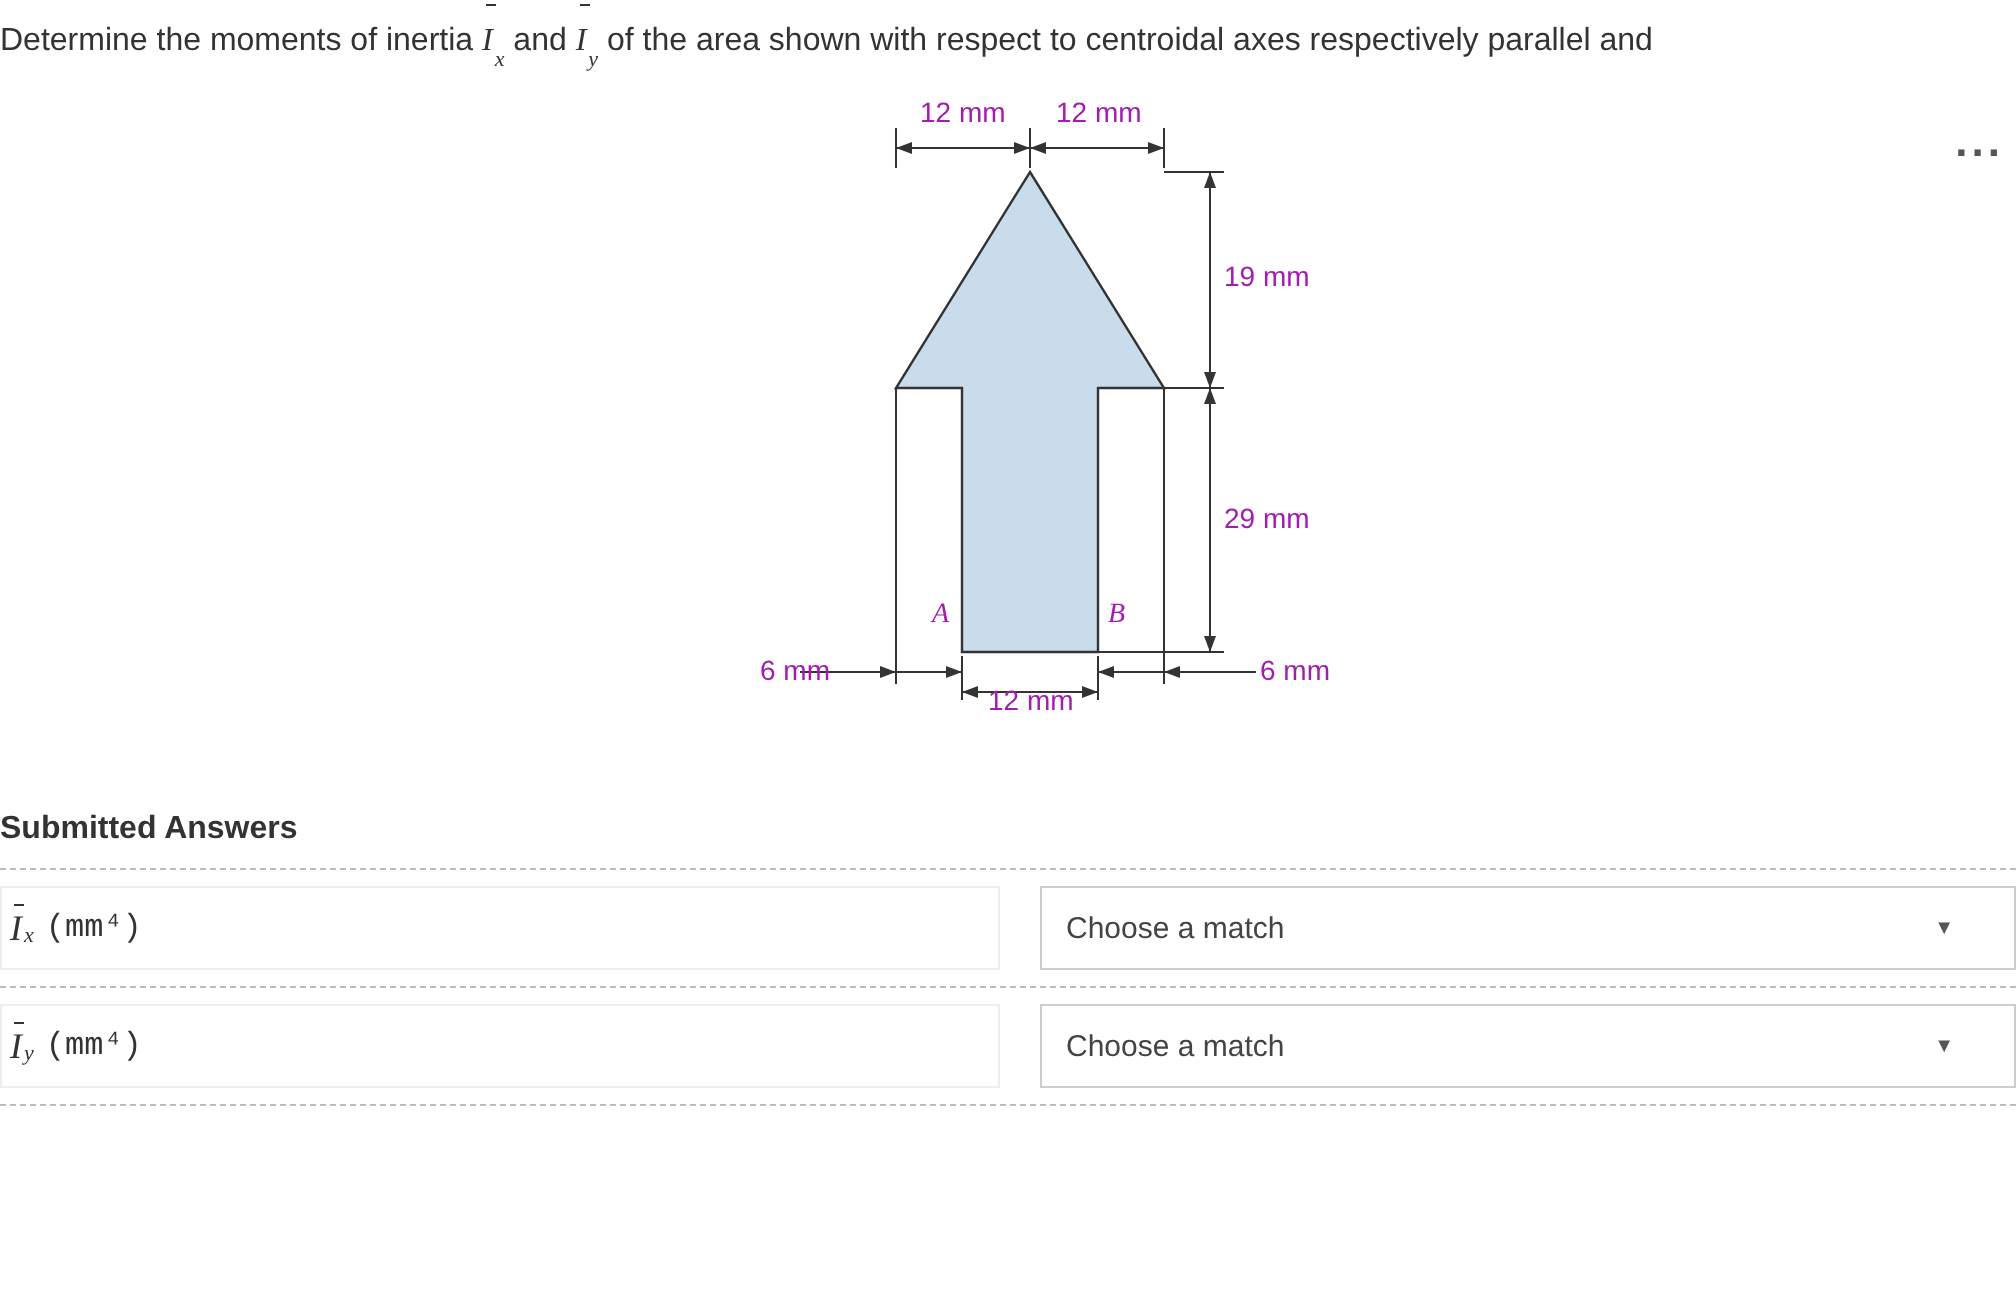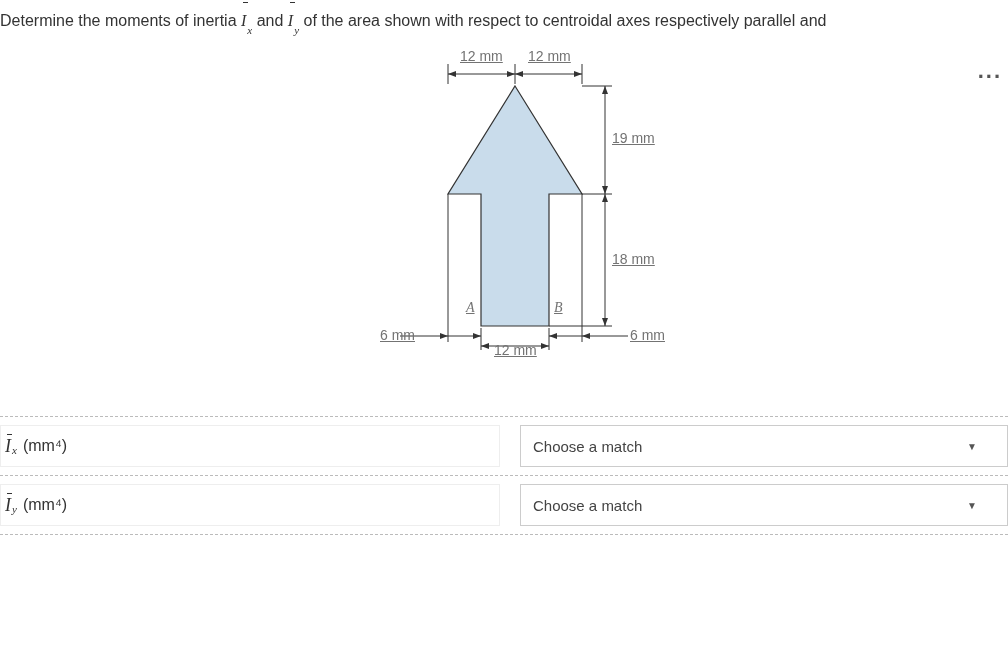--- a/index.html
+++ b/index.html
@@ -76,23 +76,22 @@
       font-weight: bold;
     }
     .svg-wrap {
       position: relative;
       width: 360px;
       height: 340px;
     }
     .dim-label {
       position: absolute;
       font-size: 14px;
-      color: #737373;
+      color: #a21caf;
       white-space: nowrap;
-      text-decoration: underline;
     }
     .answer-section {
       padding: 20px 0 0 0;
     }
     .headers {
       display: flex;
       margin-bottom: 10px;
     }
     .prompts-header {
       flex: 0 0 520px;
@@ -141,21 +140,21 @@
       position: relative;
       display: flex;
       align-items: center;
       justify-content: space-between;
     }
     .caret {
       font-size: 10px;
       color: #555;
     }
     .unit-paren {
-      font-family: Liberation Sans, sans-serif;
+      font-family: Liberation Mono, monospace;
     }
   </style>
 </head>
 <body>
 
 <div class="question-text">
   <span>Determine the moments of inertia </span>
   <span class="ibar" style="font-style:italic;font-family:'Times New Roman',serif;"><span>I</span></span><span class="sub" style="font-style:italic;font-family:'Times New Roman',serif;">x</span>
   <span> and </span>
   <span class="ibar" style="font-style:italic;font-family:'Times New Roman',serif;"><span>I</span></span><span class="sub" style="font-style:italic;font-family:'Times New Roman',serif;">y</span>
@@ -220,35 +219,36 @@
         <line x1="189" y1="290" x2="222" y2="290" stroke="#333" stroke-width="1"></line>
         <polygon points="189,290 197,287 197,293" fill="#333"></polygon>
         <line x1="222" y1="290" x2="268" y2="290" stroke="#333" stroke-width="1"></line>
         <polygon points="222,290 230,287 230,293" fill="#333"></polygon>
         </g>
       </svg>
       
       <div class="dim-label" style="left:100px; top:2px;">12 mm</div>
       <div class="dim-label" style="left:168px; top:2px;">12 mm</div>
       <div class="dim-label" style="left:252px; top:84px;">19 mm</div>
-      <div class="dim-label" style="left:252px; top:205px;">18 mm</div>
+      <div class="dim-label" style="left:252px; top:205px;">29 mm</div>
       <div class="dim-label" style="left:106px; top:254px; font-style:italic; font-family:'Times New Roman',serif;">A</div>
       <div class="dim-label" style="left:194px; top:254px; font-style:italic; font-family:'Times New Roman',serif;">B</div>
       <div class="dim-label" style="left:134px; top:296px;">12 mm</div>
       <div class="dim-label" style="left:20px; top:281px;">6 mm</div>
       <div class="dim-label" style="left:270px; top:281px;">6 mm</div>
     </div>
   </div>
   <div class="figure-right-block">
     <div class="more-dots">...</div>
   </div>
 </div>
 
 <div class="answer-section">
   <div class="headers">
+    <div class="answers-header">Submitted Answers</div>
   </div>
 
   <div class="match-row">
     <div class="prompt-cell">
       <span class="ibar" style="font-style:italic; font-family:'Times New Roman',serif; font-size:18px;"><span>I</span></span>
         <span class="sub" style="font-style:italic;font-family:'Times New Roman',serif;">x</span>
       <span class="unit-paren" style="margin-left:6px;">(mm⁴)</span>
     </div>
     <div class="select-cell">
       <div class="match-select">

